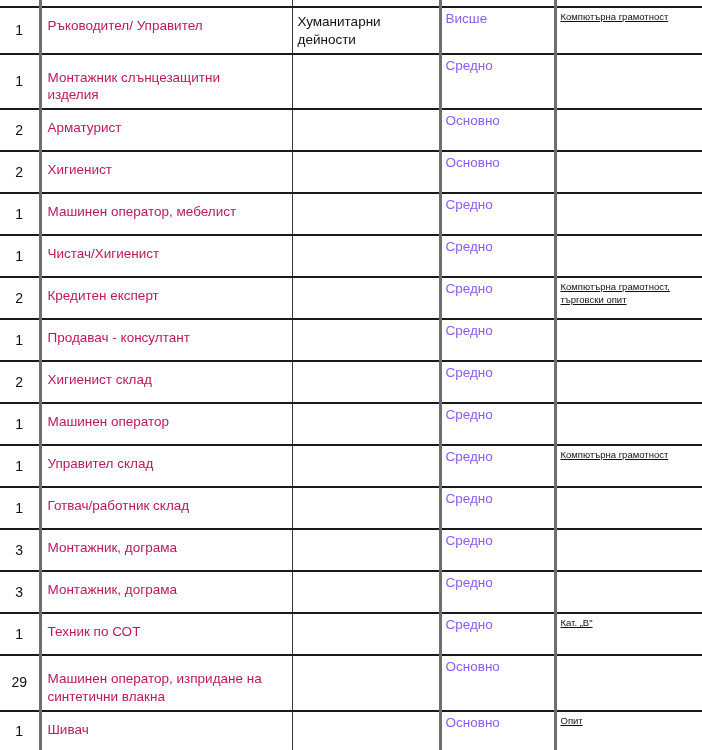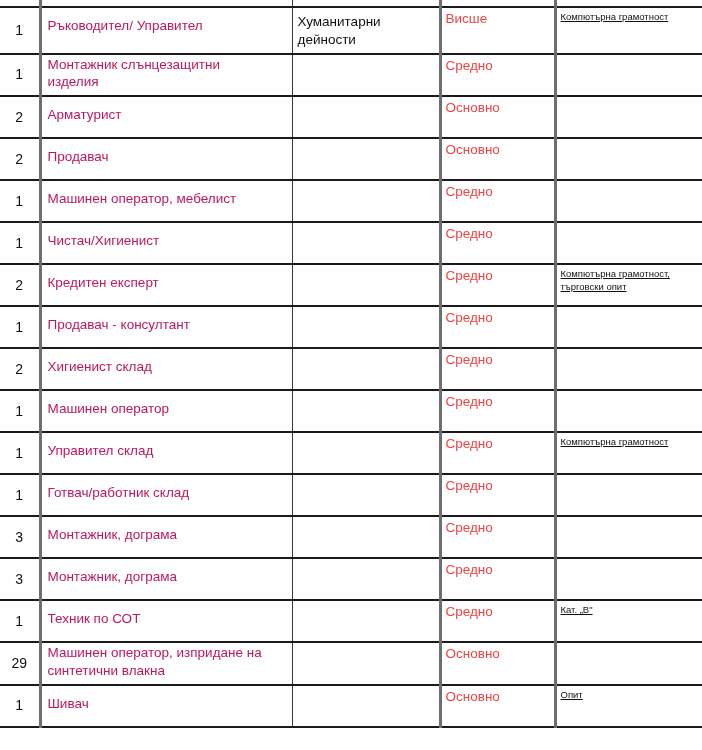--- a/index.html
+++ b/index.html
@@ -62,34 +62,34 @@
   }
   .txt-field {
     font-size: 13.5px;
     color: #111;
     line-height: 1.32;
     padding: 5px 4px 4px 5px;
     white-space: pre-line;
   }
   .txt-edu {
     font-size: 13.5px;
-    color: #ef4444;
+    color: #8b5cf6;
     line-height: 1.2;
     padding: 3px 4px 4px 4px;
     white-space: pre-line;
   }
   .txt-extra {
     font-size: 9.5px;
     color: #111;
     line-height: 1.35;
     padding: 3px 4px 4px 4px;
     white-space: pre-line;
     text-decoration: underline;
   }
-  .r-tall .txt-pos { padding-top: 1px; }
+  .r-tall .txt-pos { padding-top: 14px; }
 </style>
 </head>
 <body>
 
 <table id="doc-table">
   <colgroup>
     <col class="c-count">
     <col class="c-pos">
     <col class="c-field">
     <col class="c-edu">
@@ -146,21 +146,21 @@
         <td class="cell-edu">
           <div class="txt-edu">Основно</div>
         </td>
         <td class="cell-extra">
           <div class="txt-extra"></div>
         </td>
       </tr>
       <tr style="height: 42px;">
         <td class="cell-count">2</td>
         <td class="cell-position">
-          <div class="txt-pos">Продавач</div>
+          <div class="txt-pos">Хигиенист</div>
         </td>
         <td class="cell-field">
           <div class="txt-field"></div>
         </td>
         <td class="cell-edu">
           <div class="txt-edu">Основно</div>
         </td>
         <td class="cell-extra">
           <div class="txt-extra"></div>
         </td>

